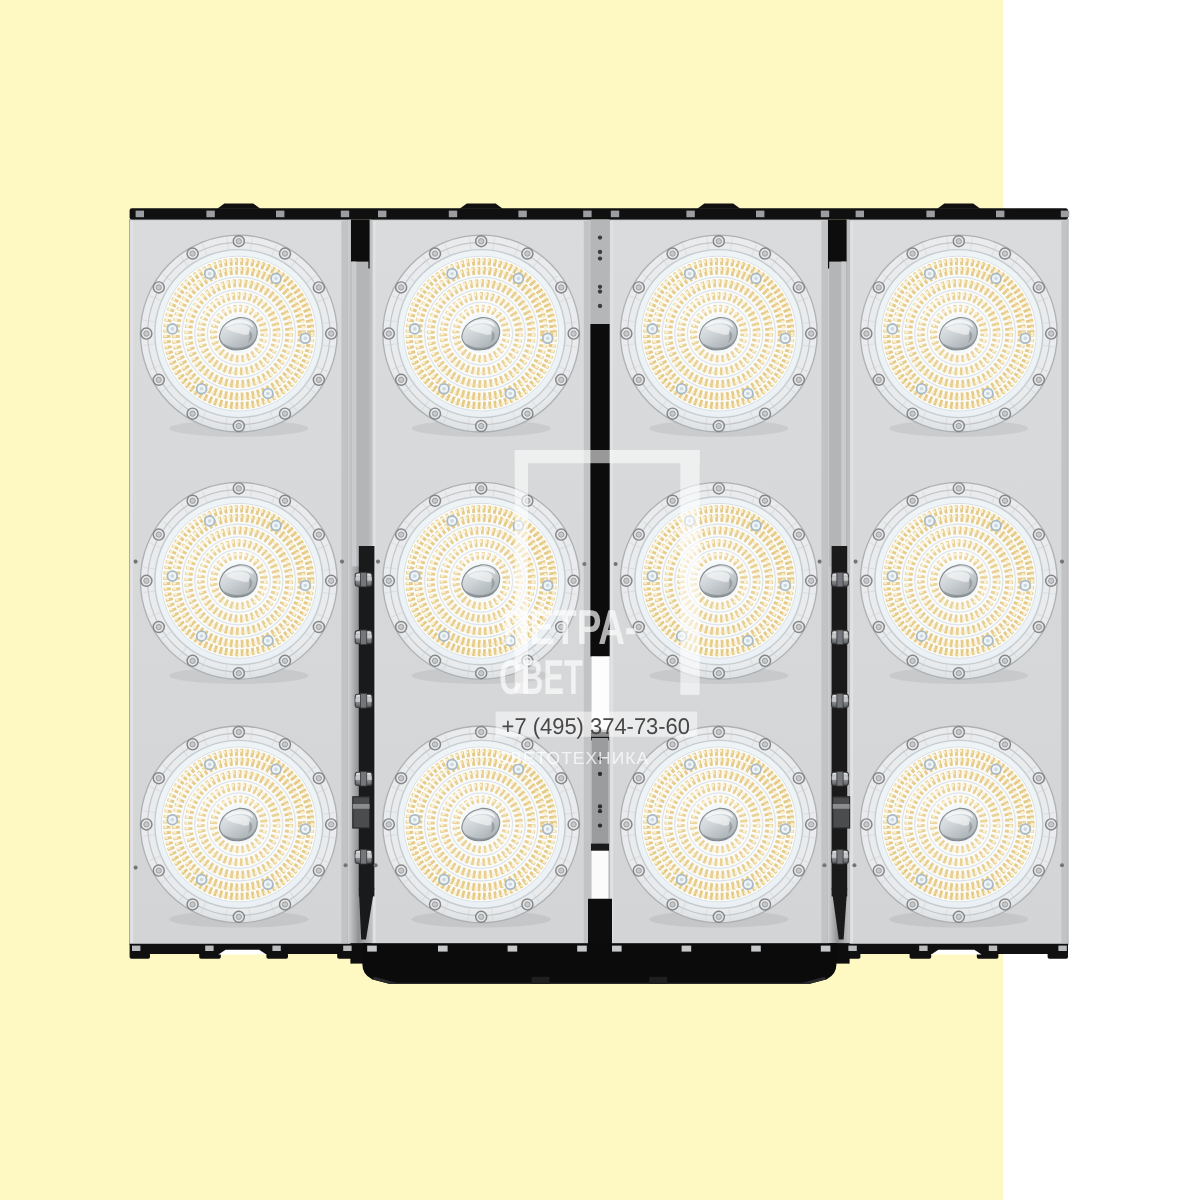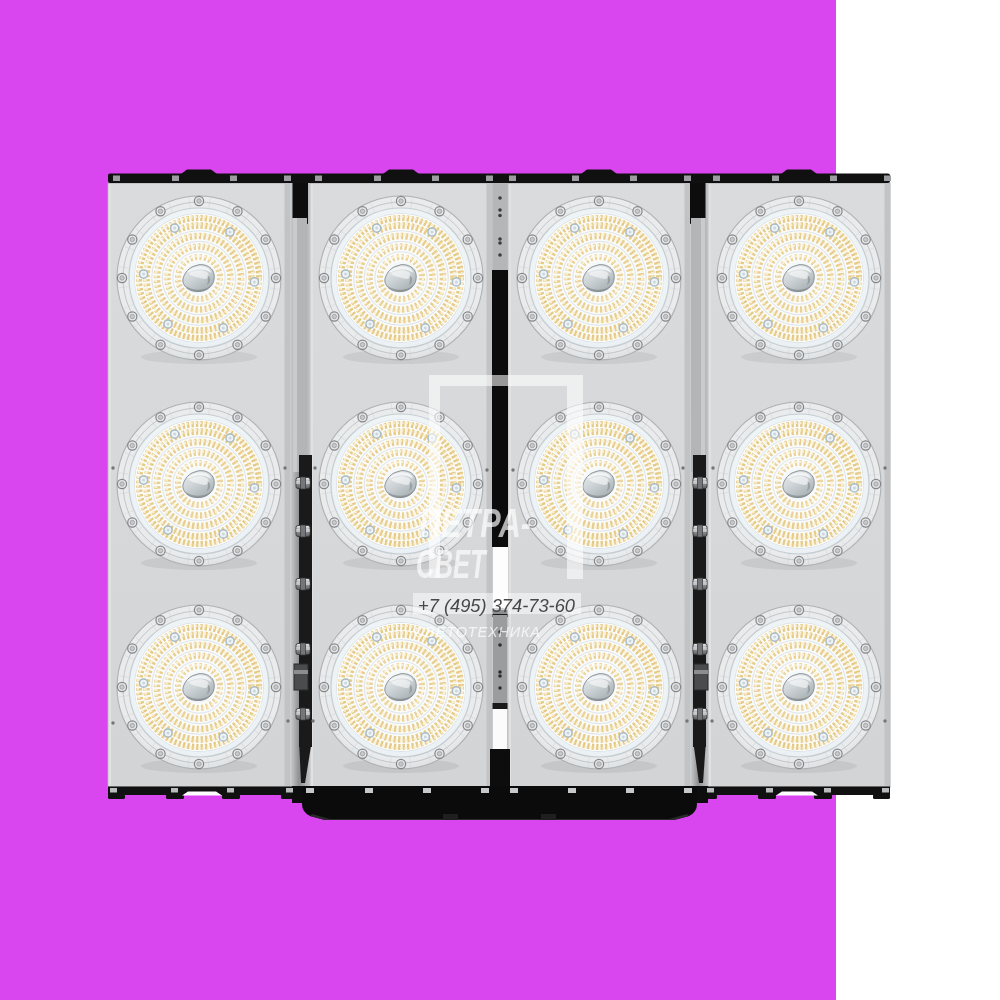--- a/index.html
+++ b/index.html
@@ -1,17 +1,17 @@
 <!DOCTYPE html>
 <html><head>
 <meta charset="utf-8">
 <style>
   html,body{margin:0;padding:0;background:#ffffff;}
-  .wrap{width:836px;height:1000px;position:relative;background:#d946ef;
-        font-family:"Liberation Sans", sans-serif;font-style:italic;}
+  .wrap{width:836px;height:1000px;position:relative;background:#fef9c3;
+        font-family:"Liberation Sans", sans-serif;}
 </style>
 </head>
 <body>
 <div class="wrap">
 <svg width="1000" height="1000" viewBox="0 0 1000 1000">
   <defs>
     <linearGradient id="panelGrad" x1="0" y1="0" x2="0" y2="1">
       <stop offset="0" stop-color="#dadbdd"></stop>
       <stop offset="0.5" stop-color="#d7d8da"></stop>
       <stop offset="1" stop-color="#d3d4d6"></stop>

